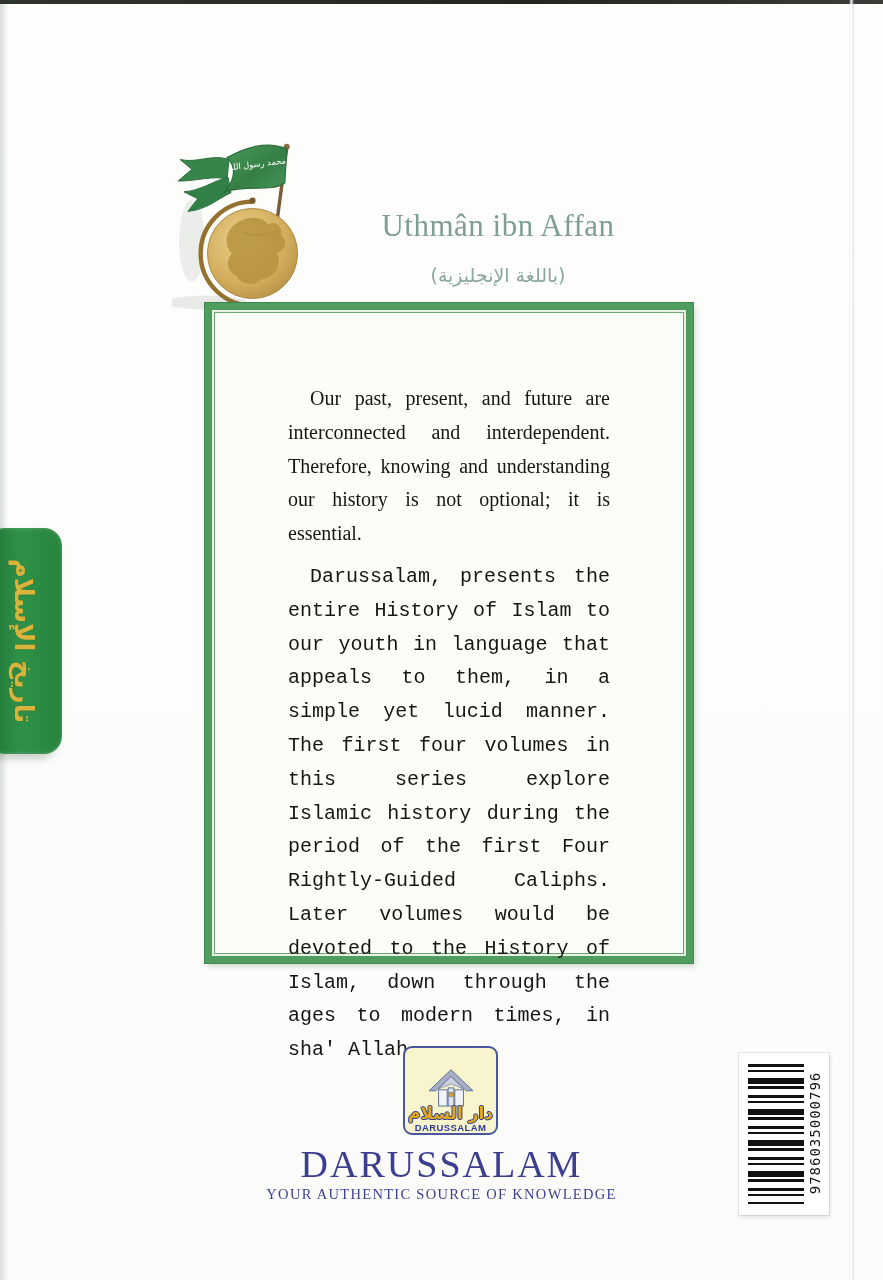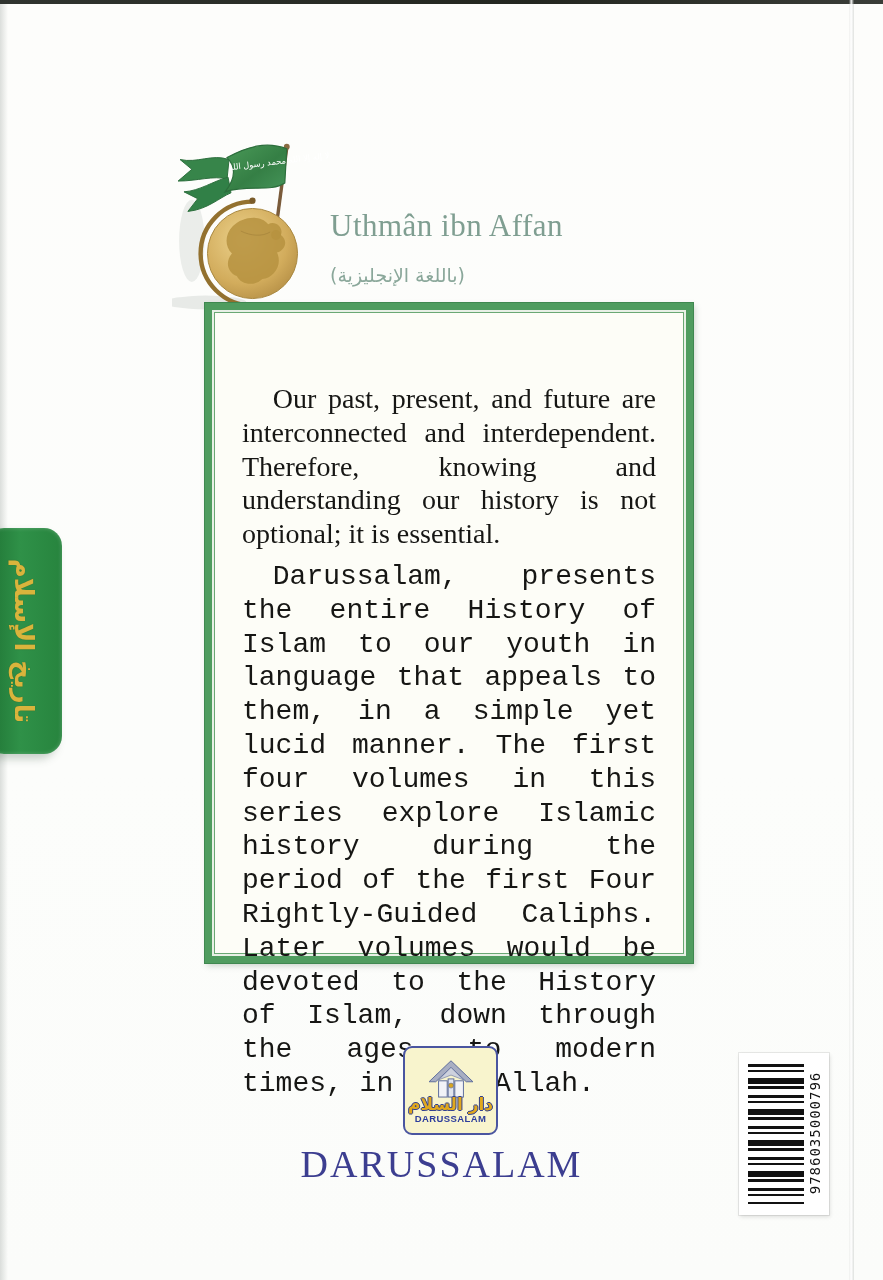--- a/index.html
+++ b/index.html
@@ -13,36 +13,36 @@
     background:linear-gradient(90deg,#30342f,#23261f 60%,#3a3d38);}
   .crease{position:absolute;left:849px;top:0;width:5px;height:100%;
     background:linear-gradient(90deg,rgba(0,0,0,0.05),rgba(255,255,255,0.95) 45%,rgba(90,100,95,0.18));}
   .left-shade{position:absolute;left:0;top:4px;width:8px;height:100%;
     background:linear-gradient(90deg,rgba(120,130,125,0.25),rgba(255,255,255,0));}
 
   
   .emblem{position:absolute;left:172px;top:138px;width:162px;height:186px;}
 
   
-  .title-wrap{position:absolute;left:330px;top:208px;width:350px;text-align:left;}
+  .title-wrap{position:absolute;left:323px;top:208px;width:350px;text-align:center;}
   .title{font-size:31px;color:#7f9e91;letter-spacing:0.5px;}
   .subtitle{margin-top:20px;font-size:19px;color:#8aa79a;
     font-family:"DejaVu Sans", sans-serif;direction:rtl;}
 
   
   .blurb-box{
     position:absolute;left:205px;top:303px;width:474px;height:646px;
     background:#fdfdf7;
     border:7px solid #4f9c5f;
     box-shadow: inset 0 0 0 2px #e8f0e6, inset 0 0 0 3px #6aa874,
                 0 0 0 1px #3f8850, 2px 3px 6px rgba(60,90,65,0.25);
   }
   .blurb-box p{
-    margin:0 30px; color:#161614;
-    font-size:28px; line-height:33.8px;
+    margin:0 76px; color:#161614;
+    font-size:20px; line-height:33.8px;
     text-align:justify; text-indent:1.1em;
   }
   .blurb-box p.p1{margin-top:72px;}
   .blurb-box p.p2{margin-top:9px;font-family:Liberation Mono, monospace;}
 
   
   .spine-tab{
     position:absolute;left:-14px;top:528px;width:76px;height:226px;
     border-radius:18px;
     background:linear-gradient(90deg,#1f7334 0%,#2f9148 45%,#27843e 100%);
@@ -55,21 +55,21 @@
     font-family:"DejaVu Sans", sans-serif;
     font-size:26px;font-weight:bold;color:#d9b43c;
     text-shadow:0 0 1px rgba(60,40,0,0.4);
   }
 
   
   .pub-logo{
     position:absolute;left:403px;top:1046px;width:95px;height:89px;
     background:#f8f4cd;border:2px solid #4a55a0;border-radius:9px;
     display:flex;flex-direction:column;align-items:center;justify-content:flex-start;
-    box-sizing:border-box;padding-top:8px;
+    box-sizing:border-box;padding-top:17px;
   }
   .pub-logo .arabic{
     font-family:"DejaVu Sans", sans-serif;direction:rtl;
     font-size:17px;font-weight:bold;color:#e0a81e;line-height:16px;
     text-shadow:-1px 0 0 #32408f, 1px 0 0 #32408f, 0 1px 0 #32408f, 0 -1px 0 #32408f;
     margin-top:-2px;
   }
   .pub-logo .caption{
     font-family:"Liberation Sans", sans-serif;
     font-size:9.5px;font-weight:bold;color:#2c3c9c;letter-spacing:0.4px;margin-top:1px;
@@ -170,20 +170,21 @@
       <rect x="17" y="26" width="9" height="17" fill="#f2f3f7" stroke="#5a6a9a" stroke-width="1"></rect>
       <rect x="34" y="26" width="9" height="17" fill="#f2f3f7" stroke="#5a6a9a" stroke-width="1"></rect>
       <rect x="27" y="24" width="6" height="19" fill="#e2e5ee" stroke="#5a6a9a" stroke-width="1"></rect>
       <circle cx="30" cy="31" r="2.6" fill="#d8a520" stroke="#5a6a9a" stroke-width="0.6"></circle>
     </svg>
     <div class="arabic">دار السلام</div>
     <div class="caption">DARUSSALAM</div>
   </div>
 
   <div class="wordmark">DARUSSALAM</div>
+  <div class="tagline">YOUR AUTHENTIC SOURCE OF KNOWLEDGE</div>
 
   <div class="barcode">
     <div class="bars"></div>
     <div class="isbn">9786035000796</div>
   </div>
 
   <div class="crease"></div>
 </div>
 
 </body></html>

